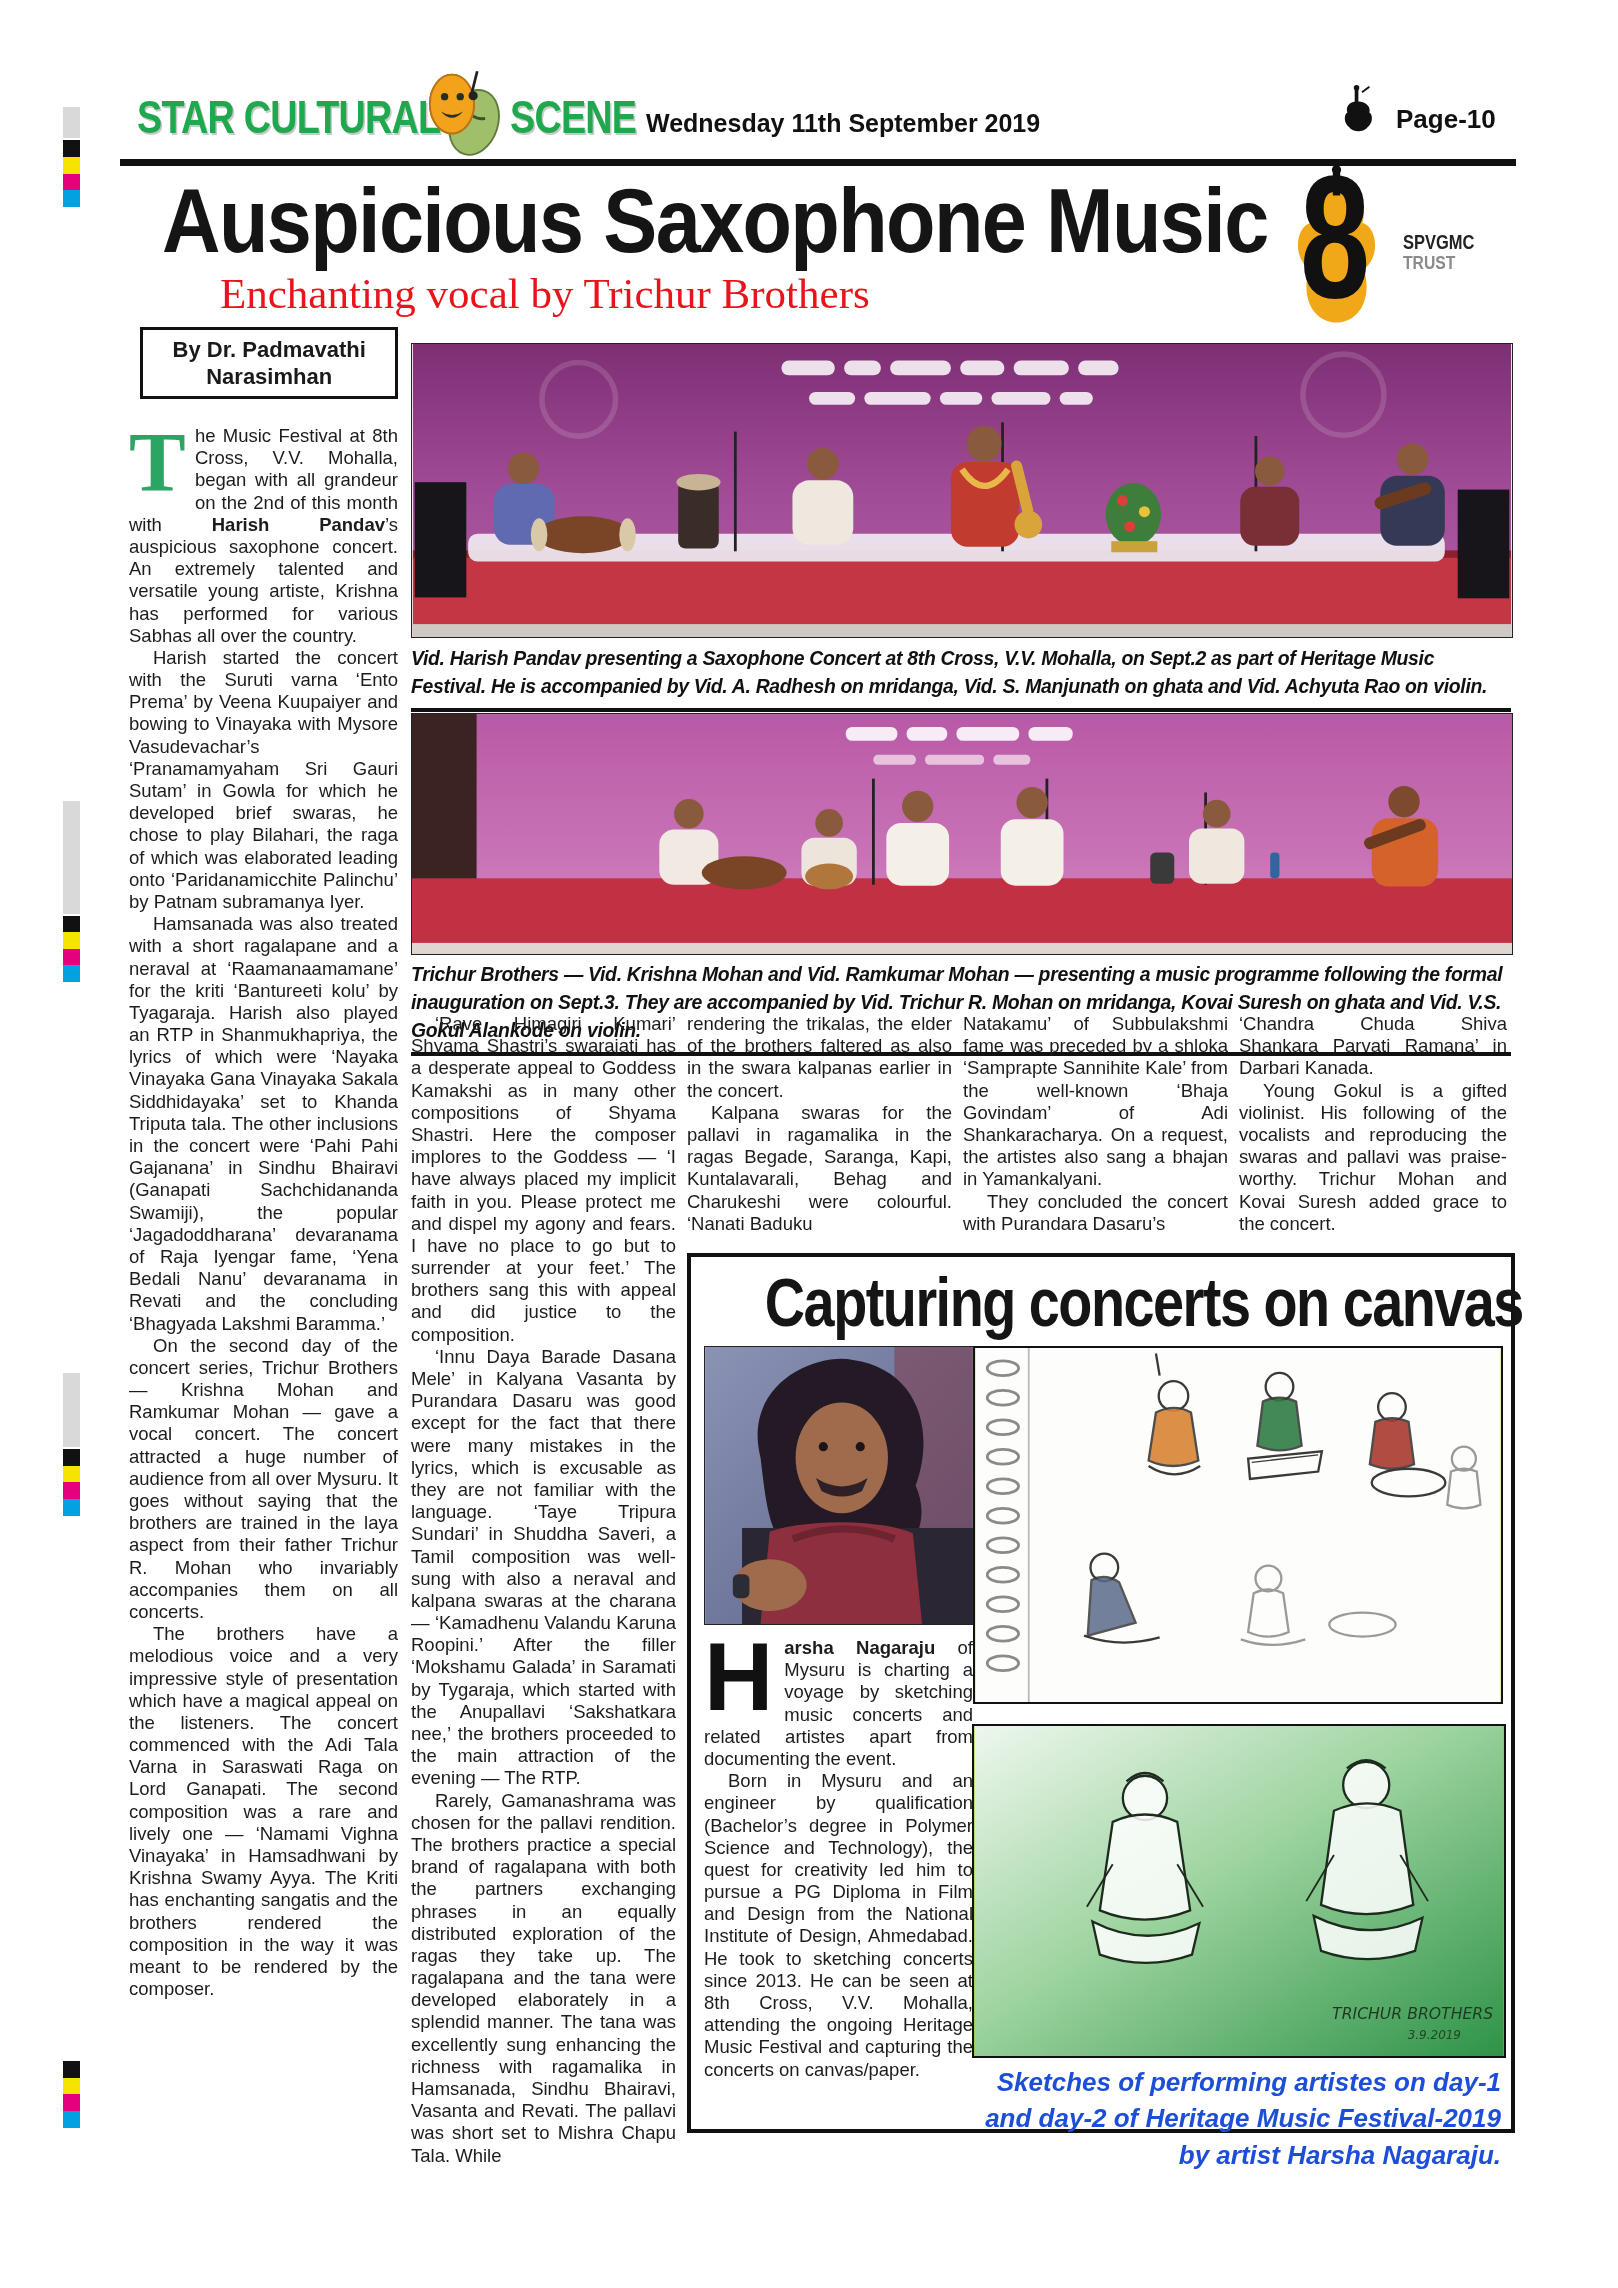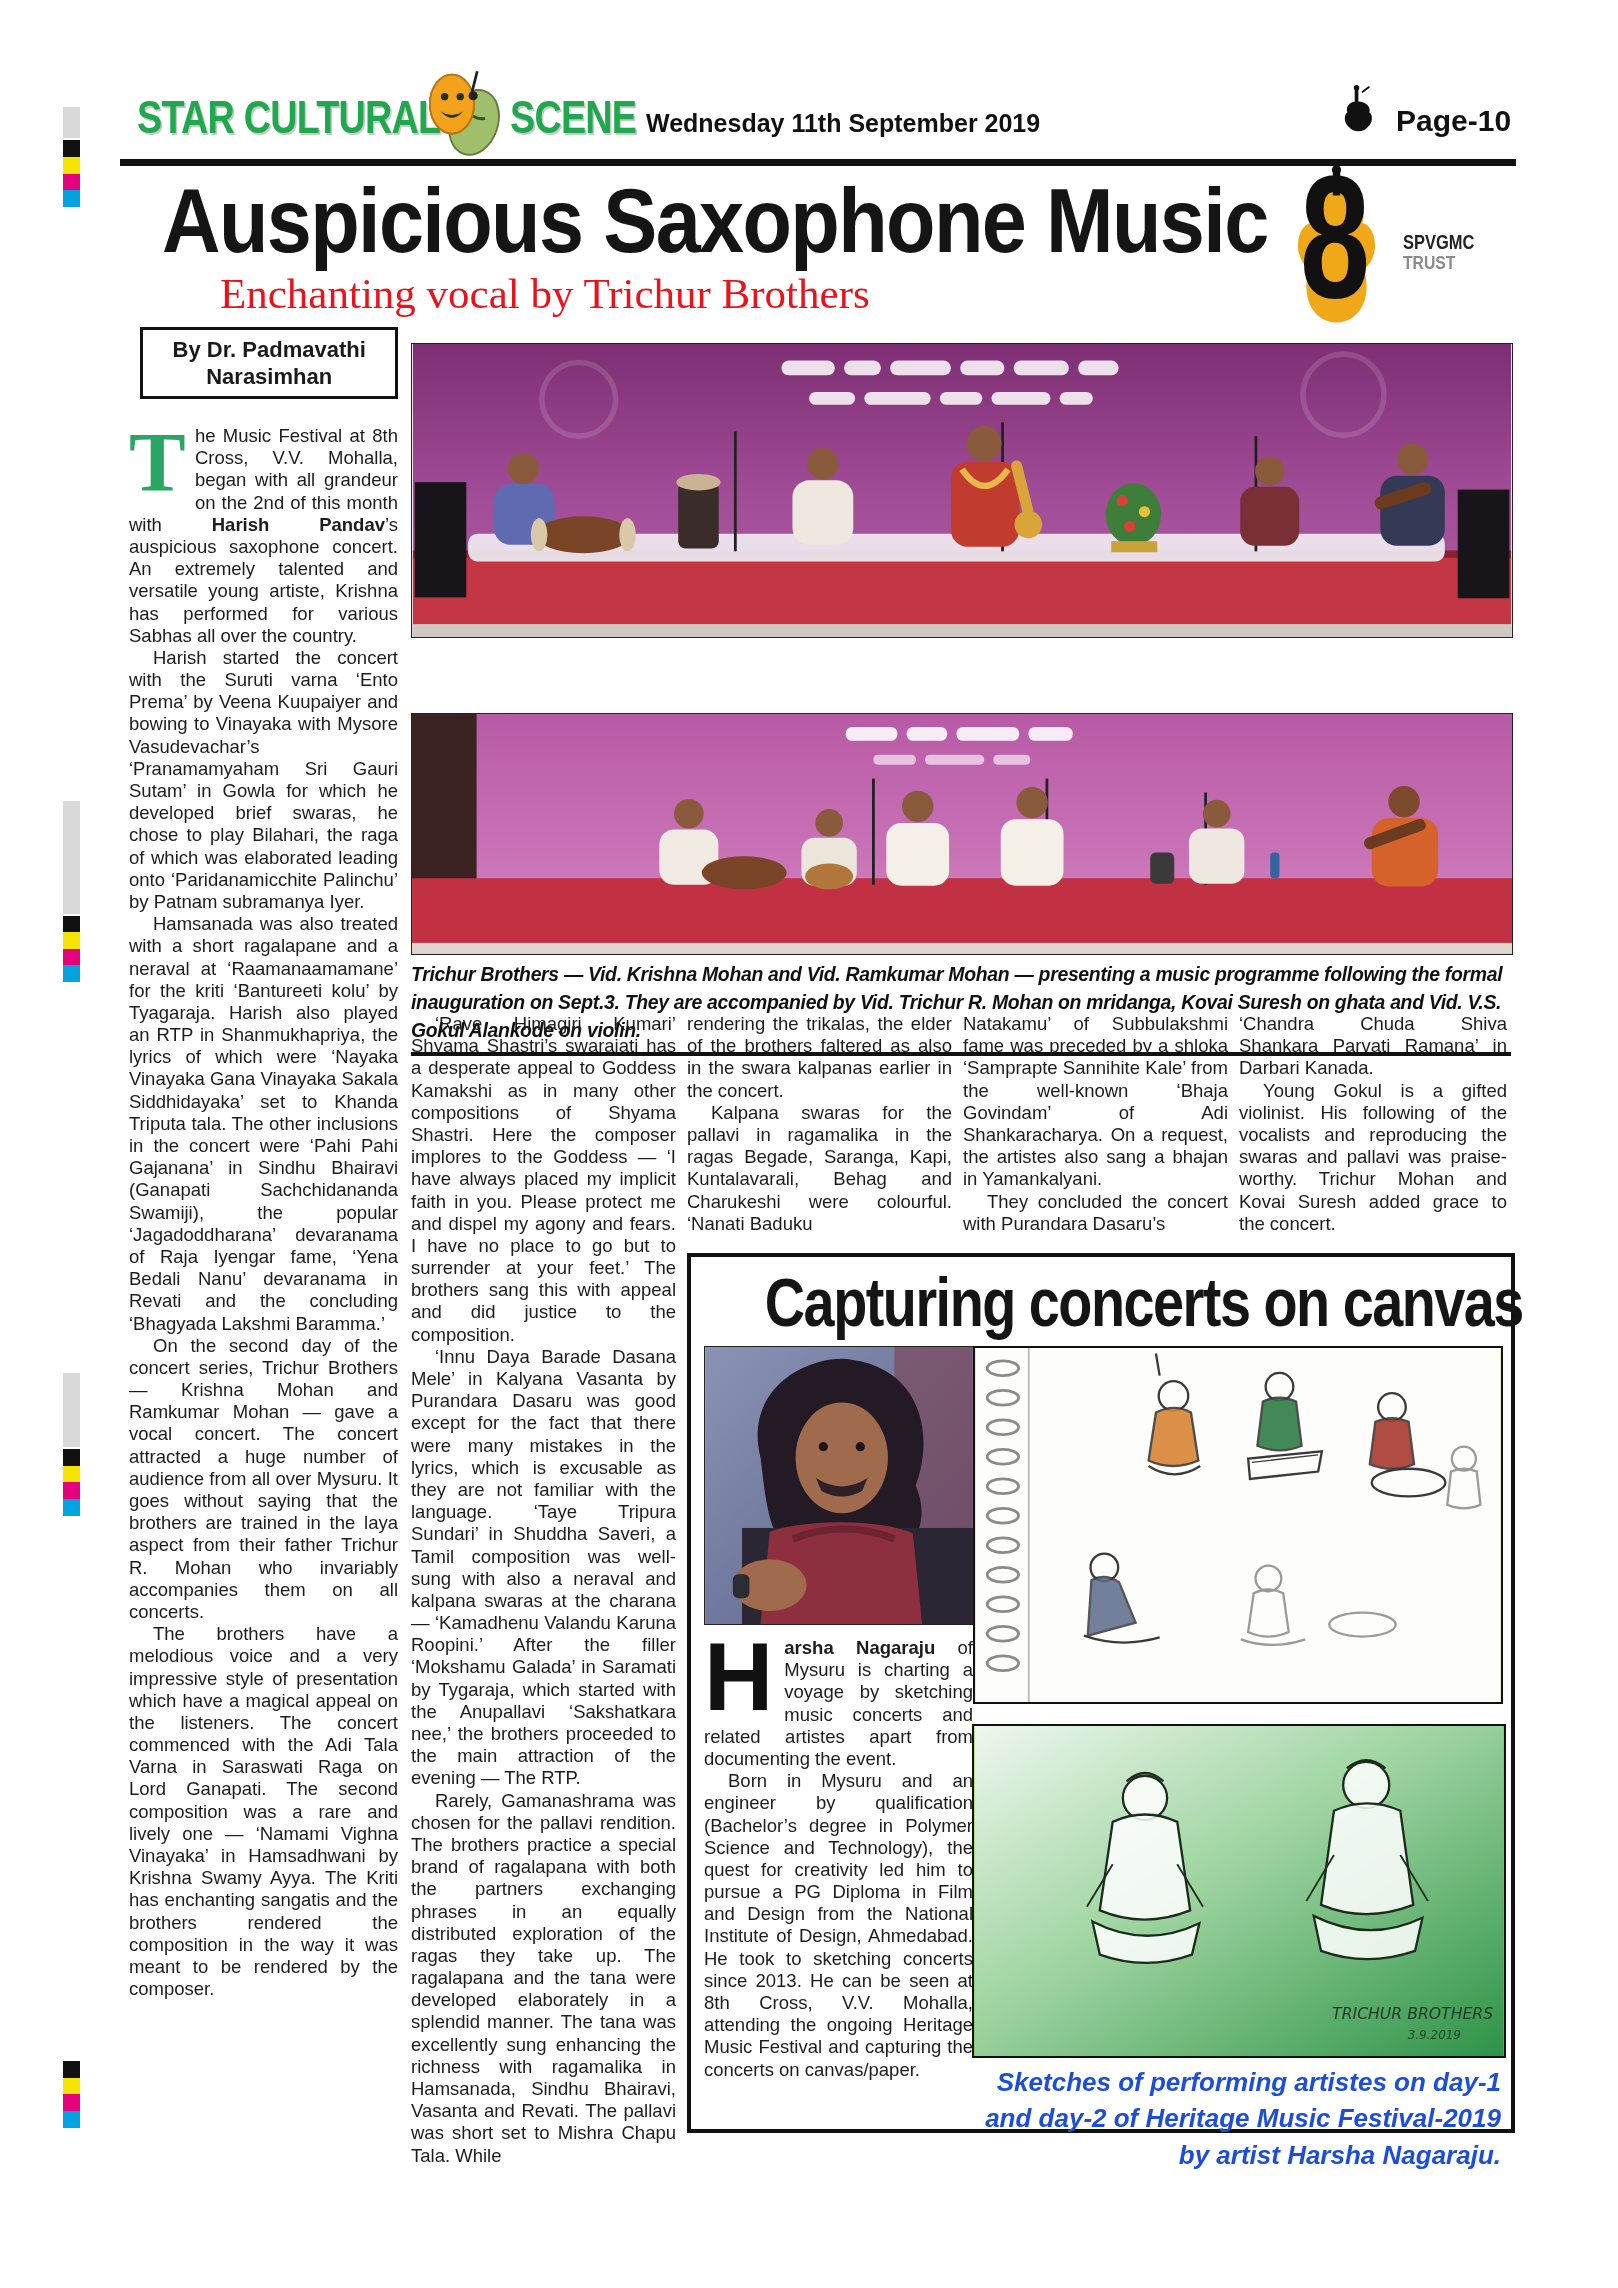--- a/index.html
+++ b/index.html
@@ -9,21 +9,21 @@
   .rail{position:absolute;left:63px;width:16.6px;}
   
   .masthead-left{position:absolute;left:137px;top:90px;font-weight:bold;font-size:46px;
     color:#1fa84d;transform:scaleX(.82);transform-origin:0 0;letter-spacing:-0.9px;
     text-shadow:1.8px 1.8px 0 #c9c9c9;white-space:nowrap;}
   .masthead-right{position:absolute;left:510px;top:90px;font-weight:bold;font-size:46px;
     color:#1fa84d;transform:scaleX(.82);transform-origin:0 0;letter-spacing:-0.9px;
     text-shadow:1.8px 1.8px 0 #c9c9c9;white-space:nowrap;}
   .masthead-logo{position:absolute;left:417px;top:65px;width:92px;height:102px;}
   .date-line{position:absolute;left:646px;top:109px;font-weight:bold;font-size:25px;color:#111;white-space:nowrap;}
-  .page-num{position:absolute;left:1396px;top:104px;font-weight:bold;font-size:30px;color:#111;}
+  .page-num{position:absolute;left:1396px;top:104px;font-weight:bold;font-size:26px;color:#111;}
   .violin-mini{position:absolute;left:1336px;top:85px;width:42px;height:55px;}
   .head-rule{position:absolute;left:120px;top:159px;width:1396px;height:6.5px;background:#111;}
   
   .hl-main{position:absolute;left:162px;top:170px;font-weight:bold;font-size:90px;
     transform:scaleX(.9);transform-origin:0 0;letter-spacing:-1.8px;color:#151515;white-space:nowrap;}
   .hl-sub{position:absolute;left:220px;top:269px;font-family:"Liberation Serif",serif;
     font-size:43px;color:#e8131b;white-space:nowrap;}
   
   .trust{position:absolute;left:1272px;top:166px;width:240px;height:175px;}
   .trust svg{position:absolute;left:0;top:0;}
@@ -199,20 +199,21 @@
           <circle cx="778" cy="198" r="6" fill="#d8403a"></circle>
         <rect x="758" y="214" width="50" height="12" fill="#caa23a"></rect>
         <circle cx="930" cy="138" r="16" fill="#8a5a3d"></circle>
         <rect x="898" y="155" width="64" height="64" rx="16" fill="#7a2e35"></rect>
         <circle cx="1085" cy="125" r="17" fill="#8a5a3d"></circle>
         <rect x="1050" y="143" width="70" height="76" rx="18" fill="#343a56"></rect>
         <rect x="1042" y="168" width="64" height="14" rx="7" fill="#6b3a1f" transform="rotate(-18 1042 168)"></rect>
       </g>
     </svg>
   </div>
+  <div class="caption" style="left:411px;top:644px;width:1100px;">Vid. Harish Pandav presenting a Saxophone Concert at 8th Cross, V.V. Mohalla, on Sept.2 as part of Heritage Music Festival. He is accompanied by Vid. A. Radhesh on mridanga, Vid. S. Manjunath on ghata and Vid. Achyuta Rao on violin.</div>
 
   <div class="photo" style="left:411px;top:713px;width:1100px;height:240px;">
     <svg width="1100" height="240" viewBox="0 0 1192 260">
       <defs>
         <linearGradient id="pg2" x1="0" y1="0" x2="0" y2="1">
           <stop offset="0" stop-color="#b85aa6"></stop>
             <stop offset=".6" stop-color="#c973b7"></stop>
             <stop offset="1" stop-color="#d58cc4"></stop>
         </linearGradient>
       </defs>

